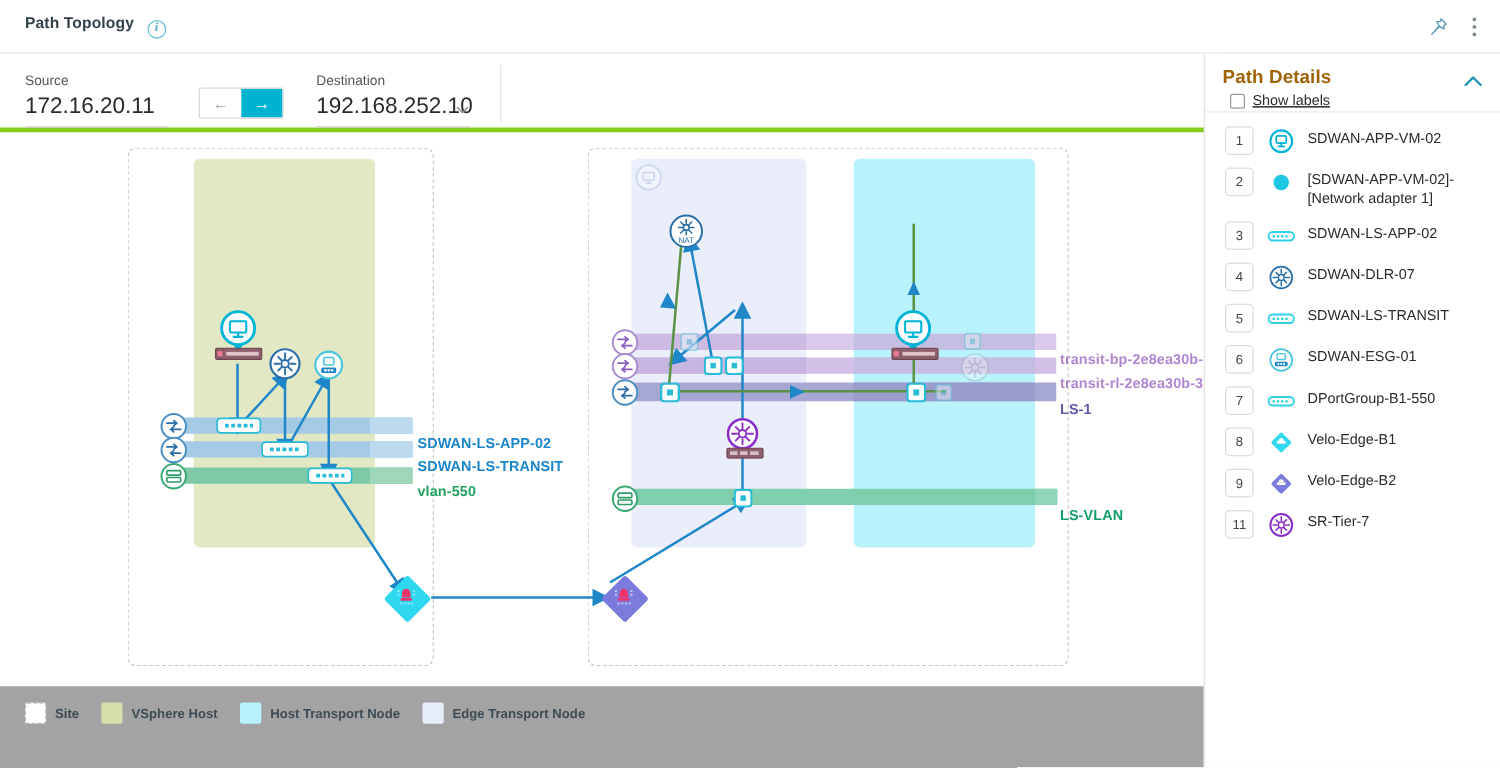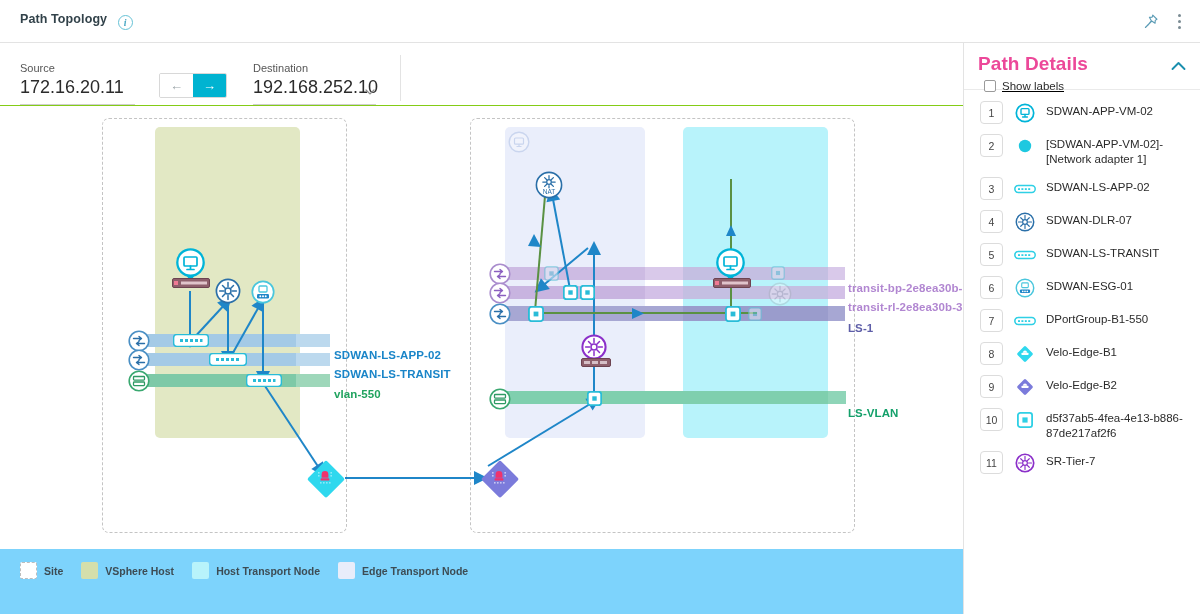--- a/index.html
+++ b/index.html
@@ -41,21 +41,21 @@
     margin-left: auto; margin-right: 14px;
     display: flex; align-items: center; gap: 14px;
   }
   .tb-actions svg { display: block; }
   .kebab { display: flex; flex-direction: column; gap: 3px; padding: 2px 5px; cursor: pointer; }
   .kebab i { width: 3px; height: 3px; border-radius: 50%; background: #7a8b93; display:block;}
 
   
   .toolbar {
     position: absolute; left: 0; top: 43px; width: 980px; height: 63px;
-    border-bottom: 1px solid #84cc16;
+    border-bottom: 4px solid #84cc16;
     background: #fff;
     display: flex; align-items: flex-end;
   }
   .field { position: relative; padding: 0 0 6px 0; }
   .field .lab {
     font-size: 11px; color: #565656; display: block; margin-bottom: 3px;
   }
   .field .val {
     font-size: 18px; color: #2b2b2b; display: block;
   }
@@ -93,39 +93,39 @@
   .zone { position: absolute; border-radius: 5px; }
 
   .seglabel {
     position: absolute; font-size: 11.5px; font-weight: bold;
     white-space: nowrap; letter-spacing: .1px; margin-top: 16px;
   }
 
   
   .legend {
     position: absolute; left: 0; top: 549px; width: 963px; height: 65px;
-    background: #7dd3fc; display: flex; align-items: flex-start; padding-top: 13px;
+    background: #a3a3a3; display: flex; align-items: flex-start; padding-top: 13px;
   }
   .lg-item { display: flex; align-items: center; margin-left: 18px; }
   .lg-item:first-child { margin-left: 20px; }
   .lg-sw { width: 17px; height: 17px; border-radius: 2px; }
   .lg-sw.dashed { border: 1.4px dashed #bdbdbd; background: #fff; }
   .lg-tx { font-size: 10.5px; font-weight: bold; color: #3d4c54; margin-left: 7px; }
 
   
   .panel {
     position: absolute; left: 963px; top: 43px; width: 237px; height: 571px;
     background: #fff; border-left: 1px solid #e3e3e3;
   }
   .panel-head {
     position: relative; height: 47px; padding: 10px 14px 0 14px;
     border-bottom: 1px solid #eaeaea;
   }
   .panel-title {
-    font-size: 19px; font-weight: bold; color: #ec4899; letter-spacing: .1px;
+    font-size: 15px; font-weight: bold; color: #a16207; letter-spacing: .1px;
   }
   .chev-up {
     position: absolute; right: 14px; top: 14px; width: 15px; height: 10px; cursor: pointer;
   }
   .showlabels { display: flex; align-items: center; margin-top: 5px; text-decoration: underline; }
   .cbx {
     width: 12px; height: 12px; border: 1.3px solid #9a9a9a; border-radius: 2px;
     background: #fff; cursor: pointer;
   }
   .showlabels span { font-size: 11.5px; color: #2b2b2b; margin-left: 6px; }
@@ -697,30 +697,20 @@
         <span class="picon">
           <svg width="20" height="20" viewBox="0 0 20 20">
             <rect x="10" y="1.6" width="11.9" height="11.9" rx="1.4" transform="rotate(45 10 1.6)" fill="#7b7bdb"></rect>
             <rect x="6.4" y="8.8" width="7.2" height="2.2" rx="0.8" fill="#fff"></rect>
             <path d="M10 6.4 a2 2 0 0 1 2 2 v0.4 h-4 v-0.4 a2 2 0 0 1 2-2z" fill="#fff"></path>
           </svg>
         </span>
         <span class="ptxt">Velo-Edge-B2</span>
       </div>
 
-      <div class="prow">
-        <span class="pnum">10</span>
-        <span class="picon">
-          <svg width="16" height="16" viewBox="0 0 16 16">
-            <rect x="0.9" y="0.9" width="14.2" height="14.2" rx="2.4" fill="#fff" stroke="#2fd0e5" stroke-width="1.8"></rect>
-            <rect x="5.4" y="5.4" width="5.2" height="5.2" fill="#2fd0e5"></rect>
-          </svg>
-        </span>
-        <span class="ptxt">d5f37ab5-4fea-4e13-b886-87de217af2f6</span>
-      </div>
 
       <div class="prow">
         <span class="pnum">11</span>
         <span class="picon">
           <svg width="20" height="20" viewBox="0 0 22 22">
             <circle cx="11" cy="11" r="9.6" fill="#fff" stroke="#8b2fc9" stroke-width="1.8"></circle>
             <circle cx="11" cy="11" r="2.6" fill="none" stroke="#8b2fc9" stroke-width="1.3"></circle>
             <path d="M11 3.8 v3.4 M11 14.8 v3.4 M3.8 11 h3.4 M14.8 11 h3.4 M6.3 6.3 l2.4 2.4 M13.3 13.3 l2.4 2.4 M15.7 6.3 l-2.4 2.4 M8.7 13.3 l-2.4 2.4" stroke="#8b2fc9" stroke-width="1.3" stroke-linecap="round"></path>
           </svg>
         </span>

